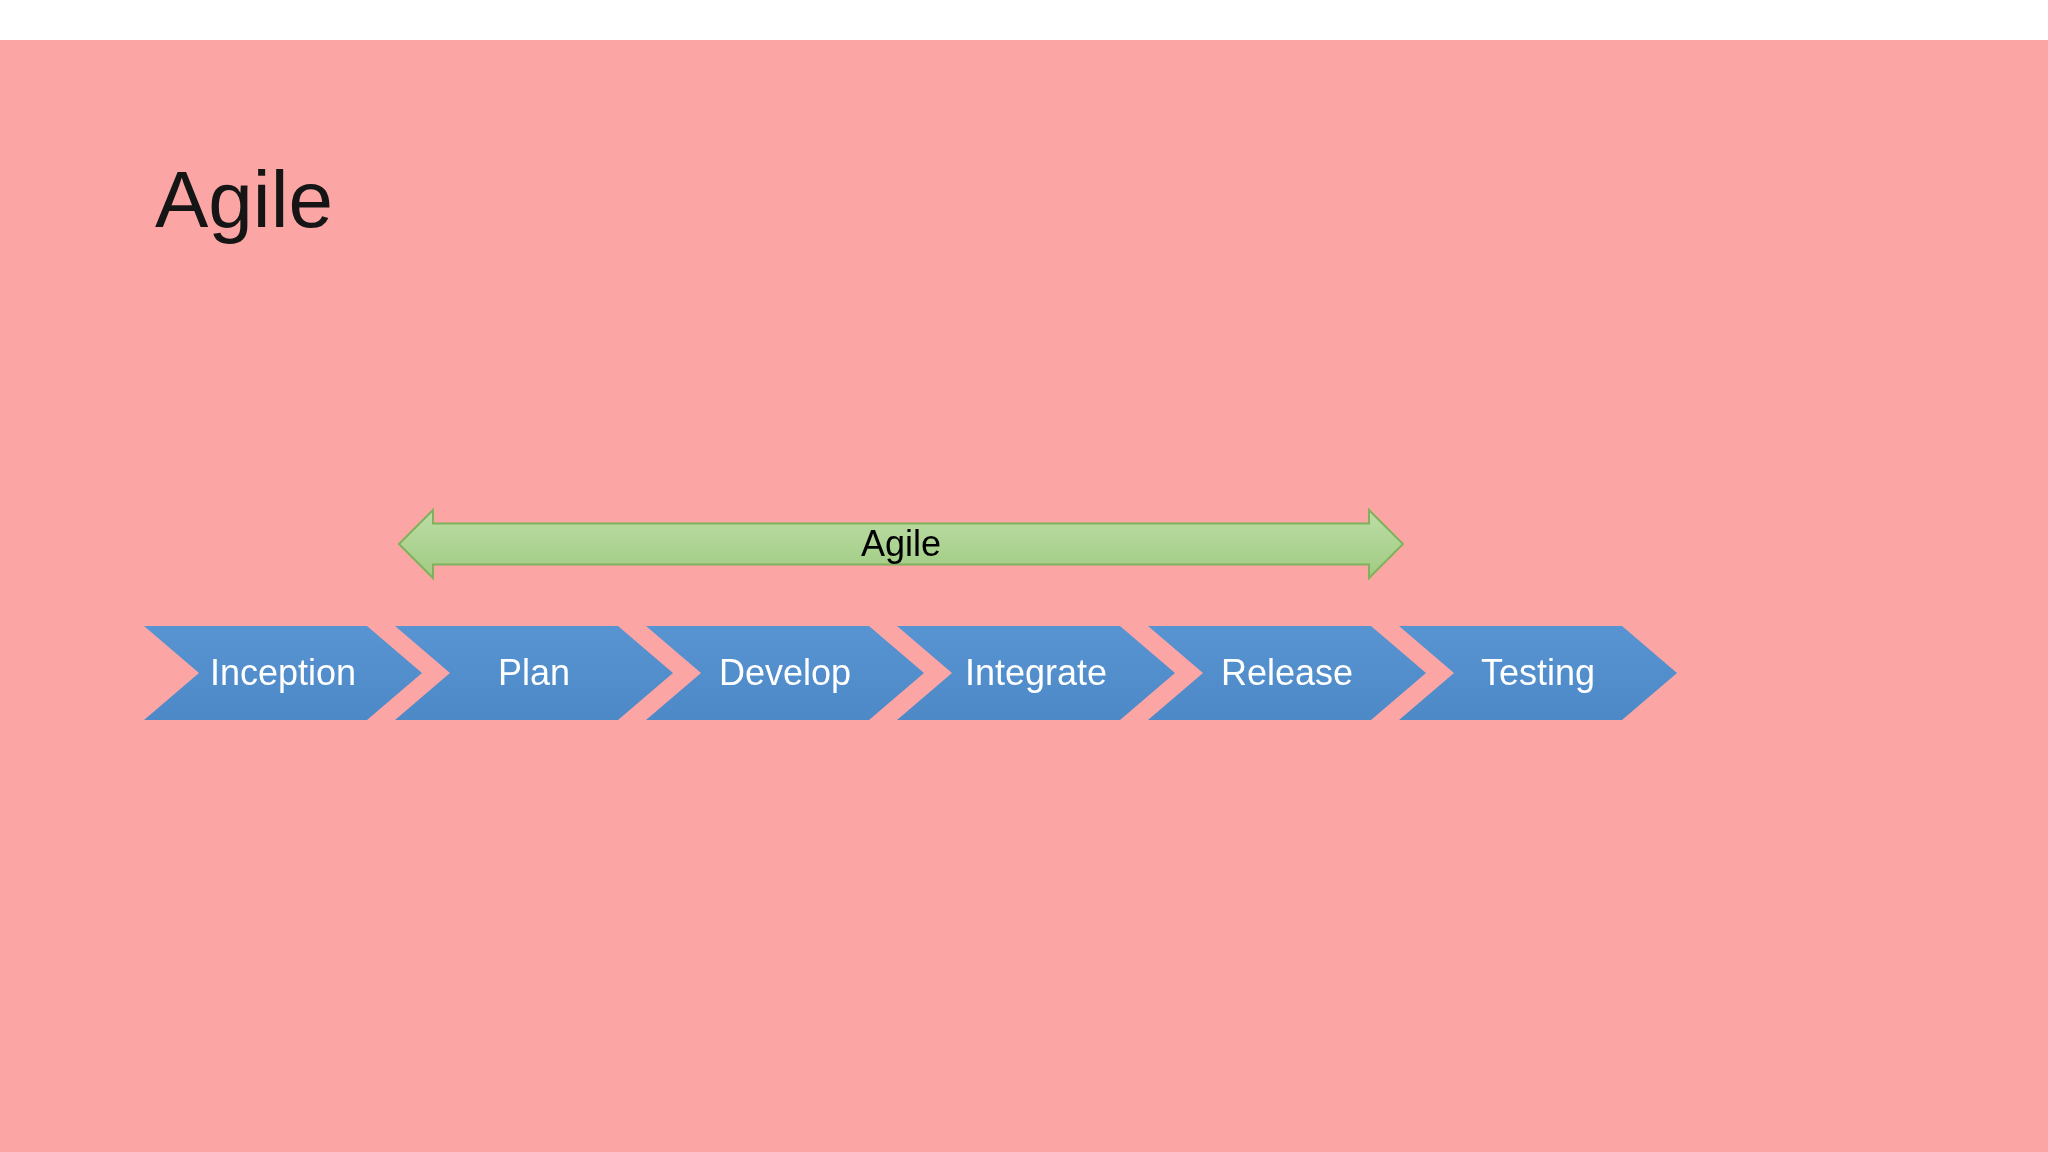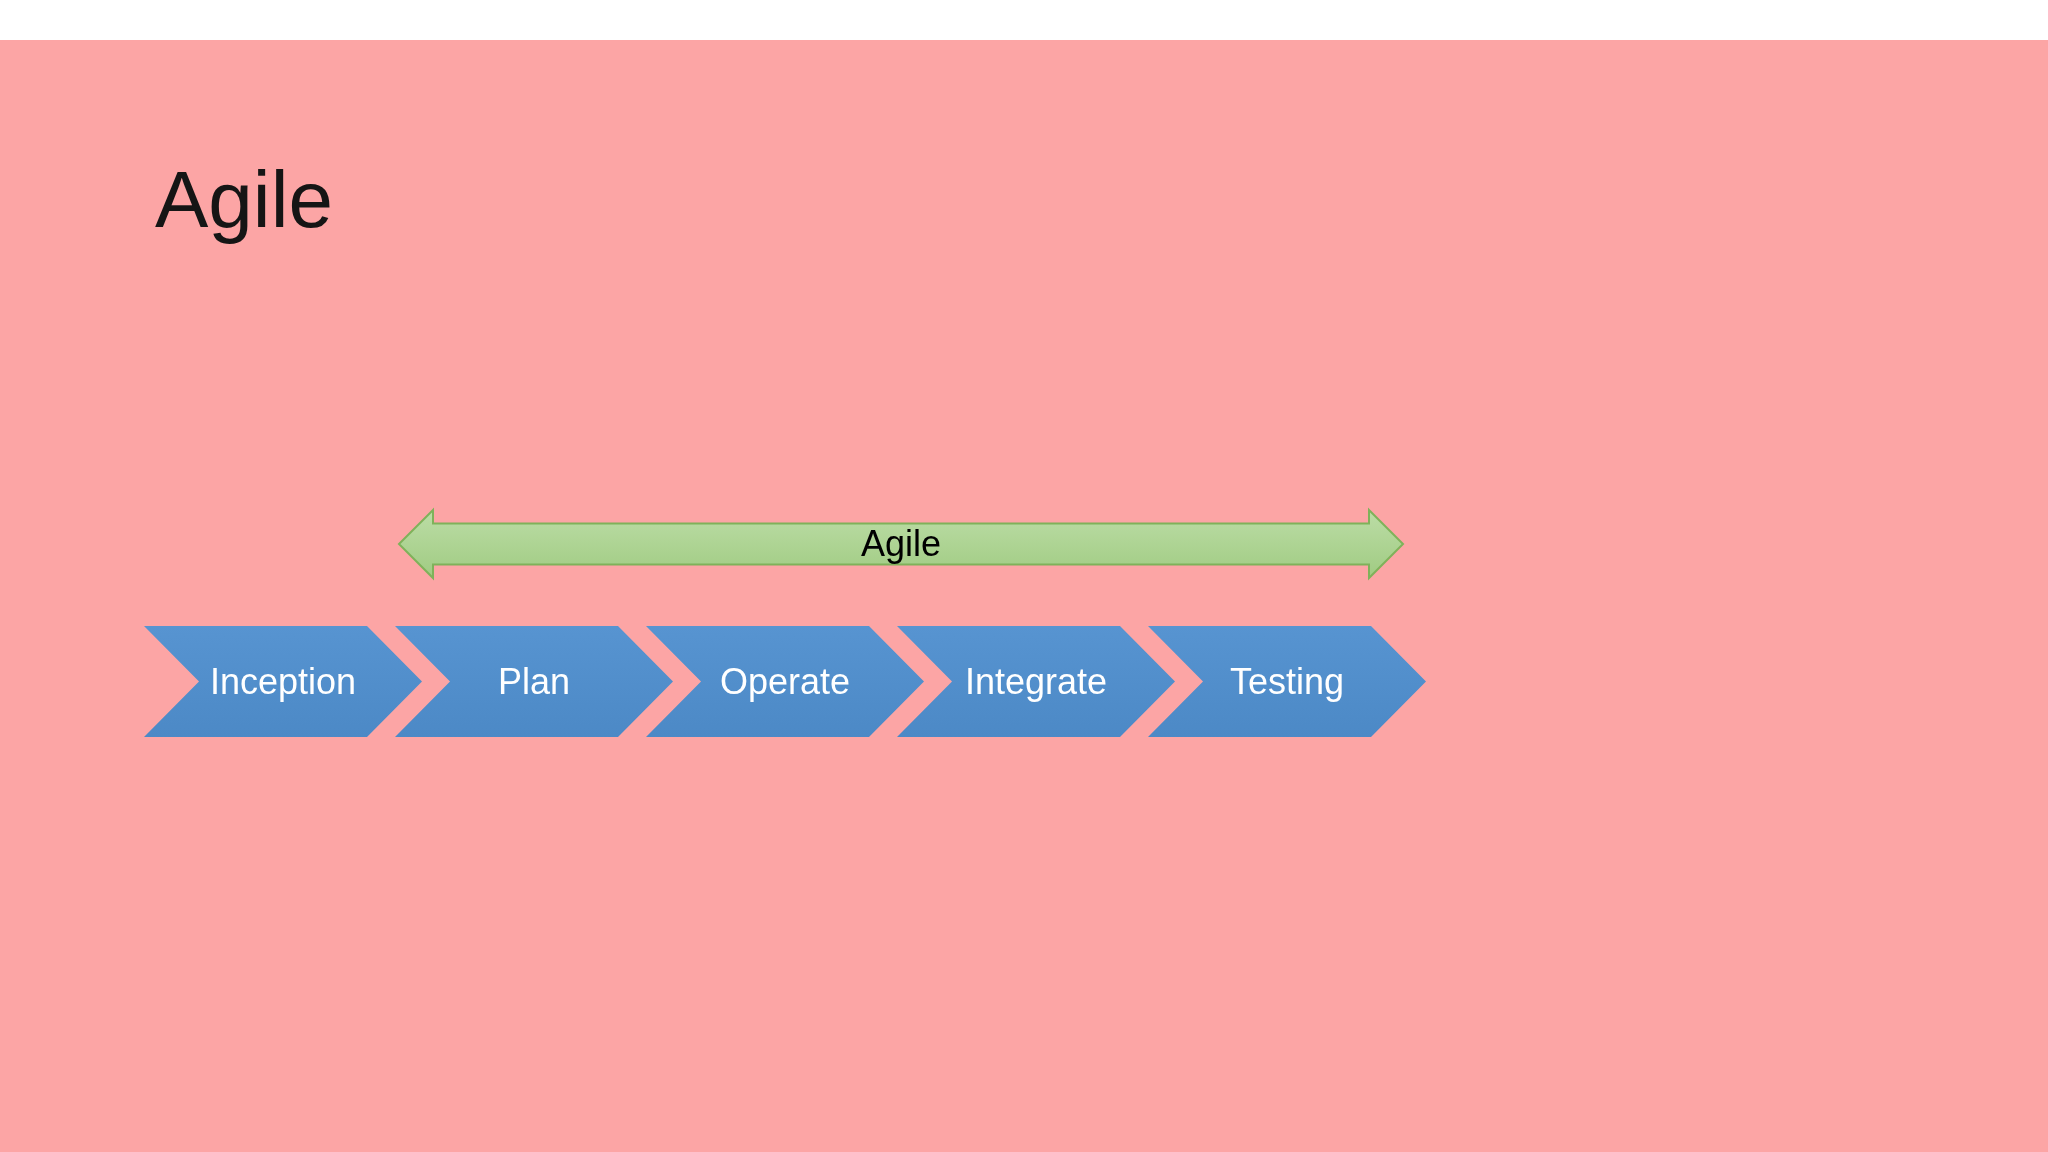--- a/index.html
+++ b/index.html
@@ -58,21 +58,21 @@
   .chevron-band {
     position: absolute;
     left: 144px;
     top: 586px;
     height: 111px;
     display: flex;
     align-items: stretch;
   }
   .chevron {
     width: 278px;
-    height: 111px;
+    height: 94px;
     flex: 0 0 278px;
     background: linear-gradient(180deg, #5794D1 0%, #4C89C6 100%);
     clip-path: polygon(0 0, calc(100% - 55px) 0, 100% 50%, calc(100% - 55px) 100%, 0 100%, 55px 50%);
     display: flex;
     align-items: center;
     justify-content: center;
   }
   .chevron + .chevron {
     margin-left: -27px;
   }
@@ -105,23 +105,26 @@
   </div>
 
   <div class="chevron-band">
       <div class="chevron">
         <span class="stage-label">Inception</span>
       </div>
       <div class="chevron">
         <span class="stage-label">Plan</span>
       </div>
       <div class="chevron">
-        <span class="stage-label">Operate</span>
+        <span class="stage-label">Develop</span>
       </div>
       <div class="chevron">
         <span class="stage-label">Integrate</span>
+      </div>
+      <div class="chevron">
+        <span class="stage-label">Release</span>
       </div>
       <div class="chevron">
         <span class="stage-label">Testing</span>
       </div>
     </div>
 
 </div>
 
 </body></html>

